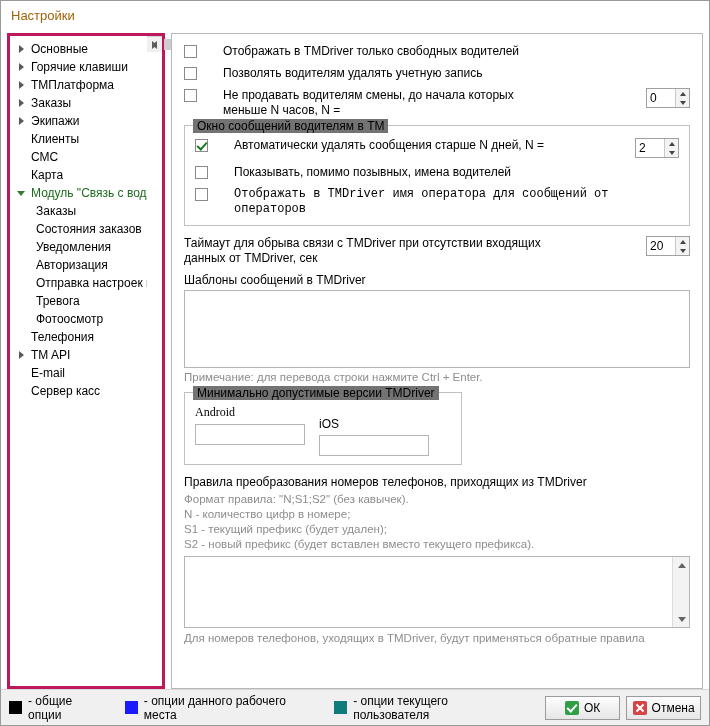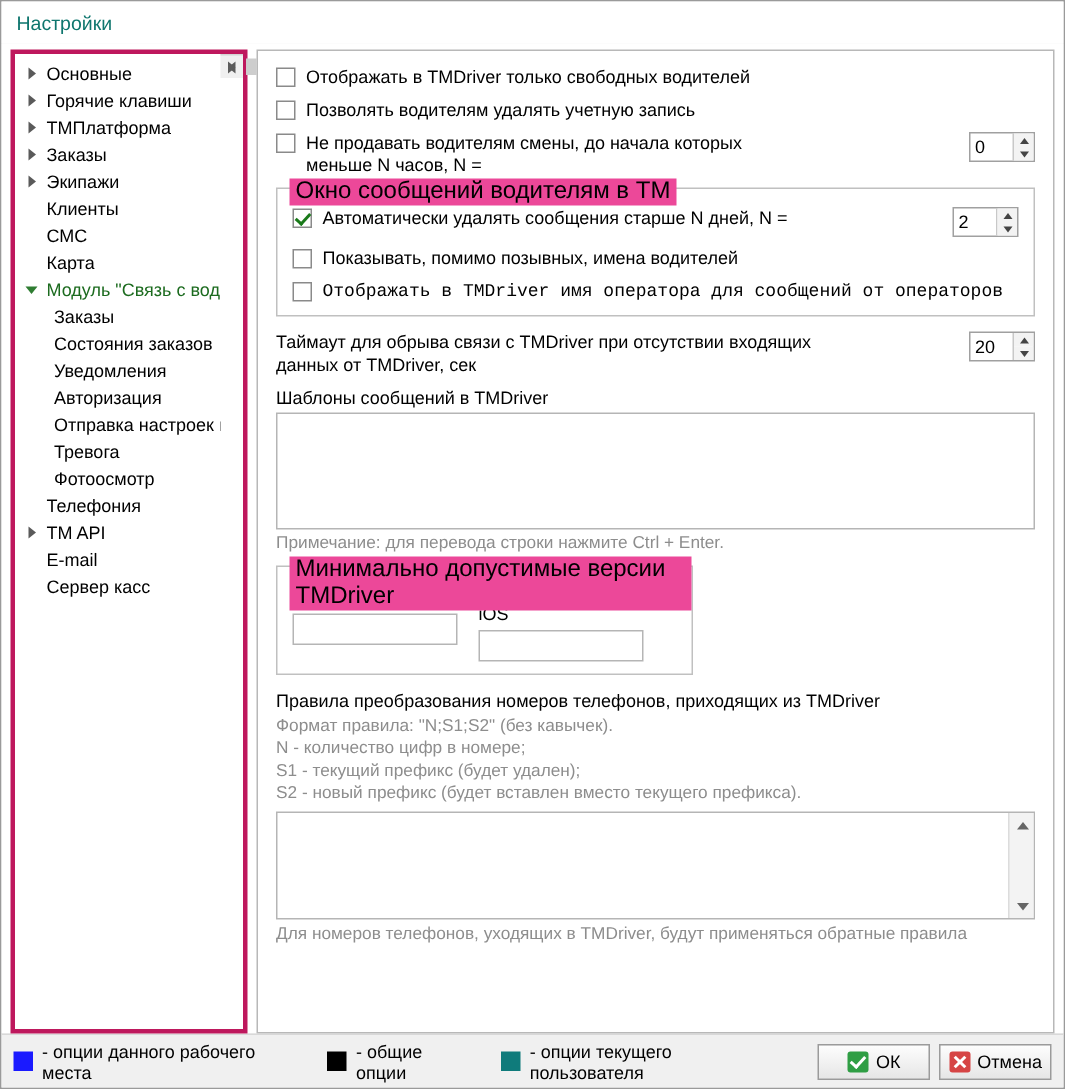--- a/index.html
+++ b/index.html
@@ -25,21 +25,21 @@
     display: flex;
     flex-direction: column;
   }
   .titlebar {
     height: 28px;
     background: #ffffff;
     display: flex;
     align-items: center;
     padding-left: 10px;
     font-size: 13px;
-    color: #0f766e;
+    color: #a16207;
     flex: 0 0 auto;
   }
   .body-area {
     flex: 1 1 auto;
     display: flex;
     background: #ffffff;
     padding: 4px 6px 0 6px;
     box-sizing: border-box;
     gap: 6px;
     min-height: 0;
@@ -144,20 +144,21 @@
     background: #ffffff;
     box-sizing: border-box;
     padding: 10px 12px;
     position: relative;
     overflow: hidden;
   }
   .row {
     display: flex;
     align-items: flex-start;
     margin-bottom: 7px;
+    gap: 19px;
   }
   .cb {
     width: 13px;
     height: 13px;
     border: 1px solid #8a8a8a;
     background: #fff;
     box-sizing: border-box;
     flex: 0 0 13px;
     margin-right: 7px;
     margin-top: 1px;
@@ -231,23 +232,23 @@
   .group {
     border: 1px solid #c0c0c0;
     position: relative;
     padding: 12px 10px 8px 10px;
     margin: 4px 0 10px 0;
   }
   .group > .legend {
     position: absolute;
     top: -7px;
     left: 8px;
-    background: #ec4899;
+    background: #737373;
     padding: 0 4px;
-    font-size: 16px;
+    font-size: 12px;
     color: #000;
   }
   .textarea-box {
     border: 1px solid #b5b5b5;
     background: #fff;
     box-sizing: border-box;
     position: relative;
   }
   .hint {
     color: #8d8d8d;
@@ -571,26 +572,26 @@
           <div class="sa bot"></div>
         </div>
       </div>
       <div class="hint" style="margin-top:4px;">Для номеров телефонов, уходящих в TMDriver, будут применяться обратные правила</div>
 
     </div>
   </div>
 
   <div class="bottom-bar">
     <div class="legend-item">
+      <span class="swatch" style="background:#000000;"></span>
+      <span>- общие опции</span>
+    </div>
+    <div class="legend-item">
       <span class="swatch" style="background:#1a1aff;"></span>
       <span>- опции данного рабочего места</span>
-    </div>
-    <div class="legend-item">
-      <span class="swatch" style="background:#000000;"></span>
-      <span>- общие опции</span>
     </div>
     <div class="legend-item">
       <span class="swatch" style="background:#0f7b7b;"></span>
       <span>- опции текущего пользователя</span>
     </div>
     <div class="spacer"></div>
     <div class="btn">
       <span class="ic">
           <span class="ok-ic"></span>
         </span>

